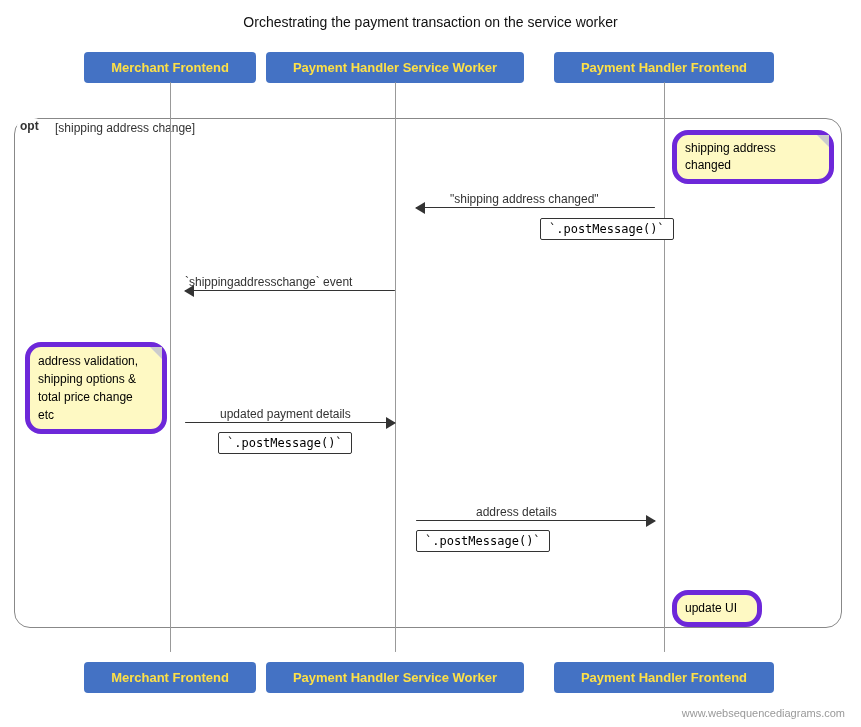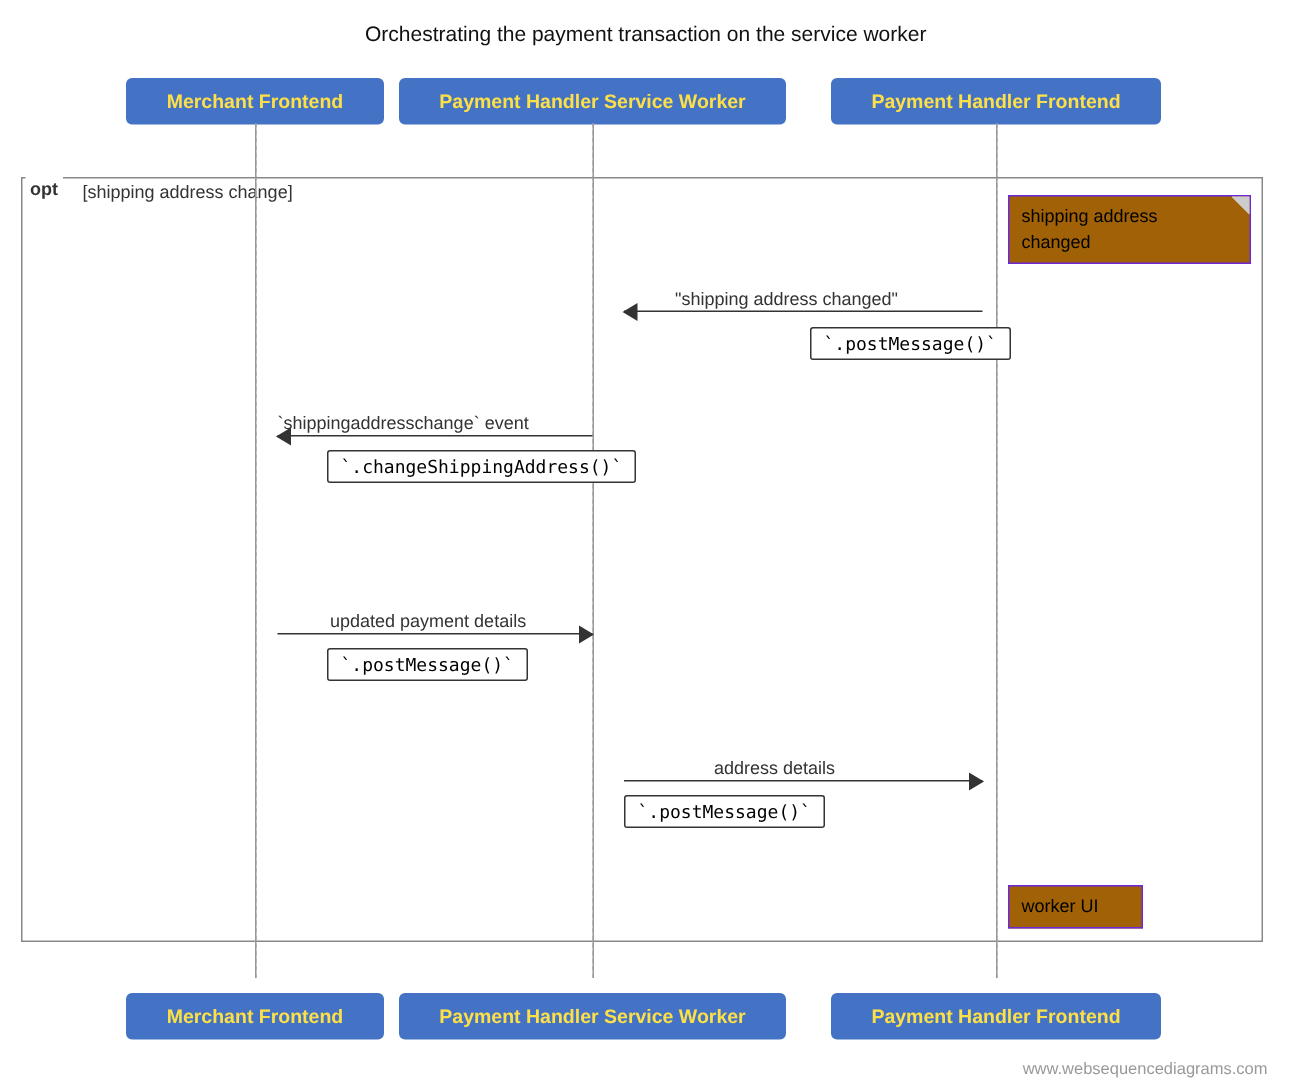--- a/index.html
+++ b/index.html
@@ -1,15 +1,15 @@
 <!DOCTYPE html>
 <html><head>
   <meta charset="utf-8">
   <style>
-    * { box-sizing: border-box; margin: 0; padding: 0; }
+    * { box-sizing: border-box; margin: 0; padding: 0; border-radius: 16px; }
     body {
       background: #fff;
       font-family: Arial, sans-serif;
       font-size: 13px;
       width: 861px;
       height: 727px;
       overflow: hidden;
       position: relative;
     }
 
@@ -94,22 +94,22 @@
       padding: 3px 8px;
       font-family: monospace;
       font-size: 12px;
       white-space: nowrap;
       border-radius: 2px;
     }
 
     
     .note-box {
       position: absolute;
-      background: #a16207;
-      border: 1px solid #6d28d9;
+      background: #fef9c3;
+      border: 5px solid #6d28d9;
       padding: 5px 8px;
       font-size: 12px;
       line-height: 1.4;
     }
     .note-box.folded::after {
       content: '';
       position: absolute;
       top: 0;
       right: 0;
       width: 0;
@@ -180,35 +180,37 @@
   </div>
 
   <div class="arrow left" style="left: 416px; top: 207px; width: 239px;"></div>
   <div class="arrow-label" style="left: 450px; top: 192px;">"shipping address changed"</div>
 
   <div class="method-box" style="left: 540px; top: 218px;">`.postMessage()`</div>
 
   <div class="arrow left" style="left: 185px; top: 290px; width: 210px;"></div>
   <div class="arrow-label" style="left: 185px; top: 275px;">`shippingaddresschange` event</div>
 
-  <div class="method-box" style="left: 218px; top: 300px;">`.changeShippingAddress()`</div>
-
+
+  <div class="note-box folded" style="left: 25px; top: 342px; width: 142px; padding-right: 16px; line-height: 1.5;">
+    address validation,<br>shipping options &amp;<br>total price change etc
+  </div>
 
   <div class="arrow" style="left: 185px; top: 422px; width: 210px;"></div>
   <div class="arrow-label" style="left: 220px; top: 407px;">updated payment details</div>
 
   <div class="method-box" style="left: 218px; top: 432px;">`.postMessage()`</div>
 
   <div class="arrow" style="left: 416px; top: 520px; width: 239px;"></div>
   <div class="arrow-label" style="left: 476px; top: 505px;">address details</div>
 
   <div class="method-box" style="left: 416px; top: 530px;">`.postMessage()`</div>
 
   <div class="note-box" style="left: 672px; top: 590px; width: 90px;">
-    <span>worker UI</span>
+    <span>update UI</span>
   </div>
 
   <div class="lifeline-header" style="left: 84px; top: 662px; width: 172px;">Merchant Frontend</div>
   <div class="lifeline-header" style="left: 266px; top: 662px; width: 258px;">Payment Handler Service Worker</div>
   <div class="lifeline-header" style="left: 554px; top: 662px; width: 220px;">Payment Handler Frontend</div>
 
   <div class="watermark">www.websequencediagrams.com</div>
 </div>
 
 </body></html>

